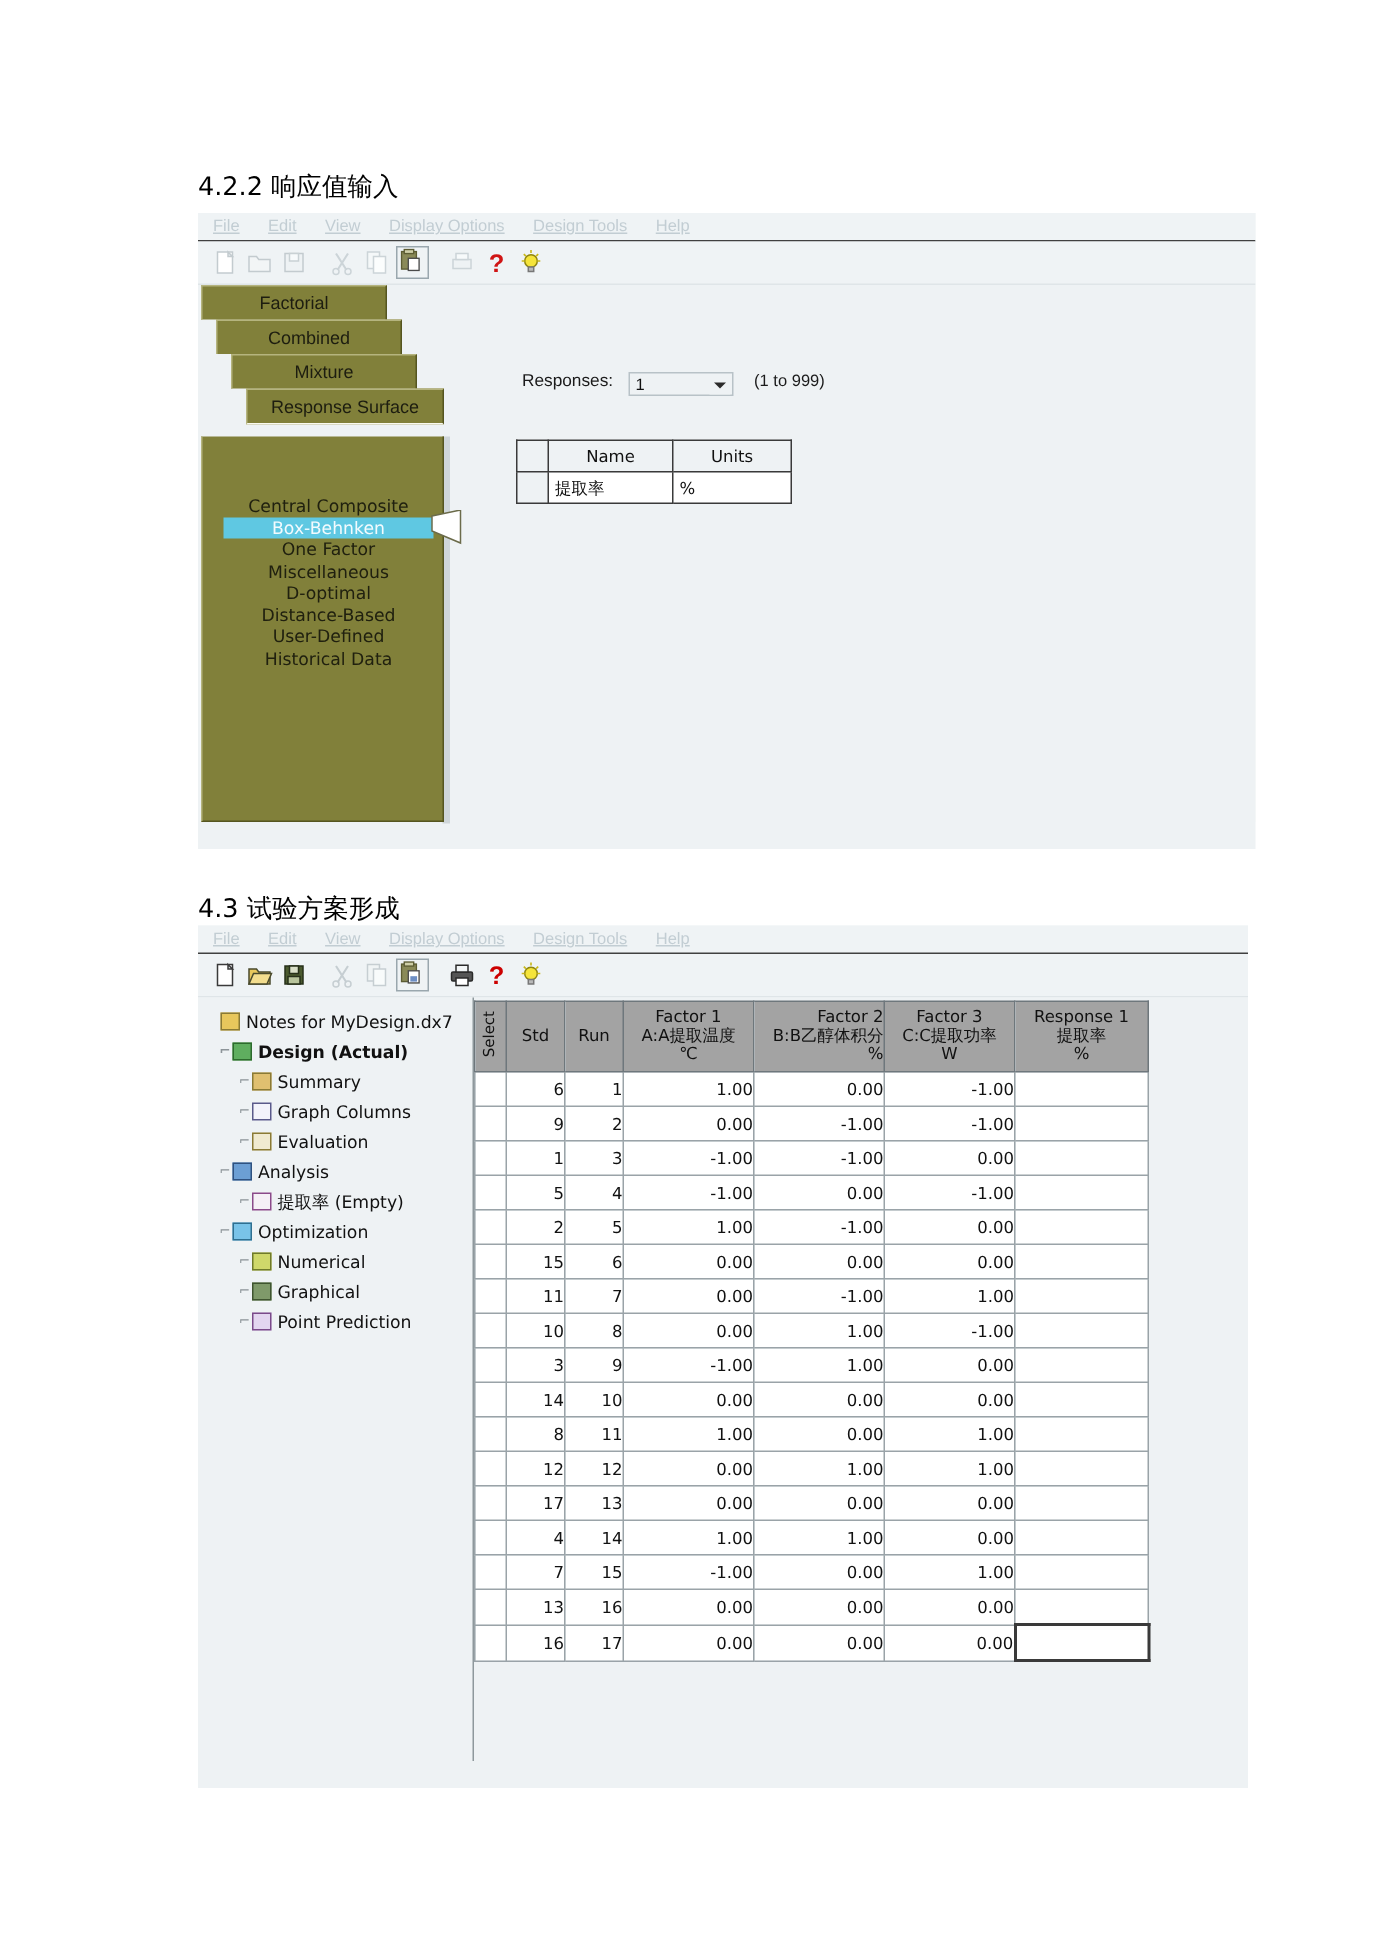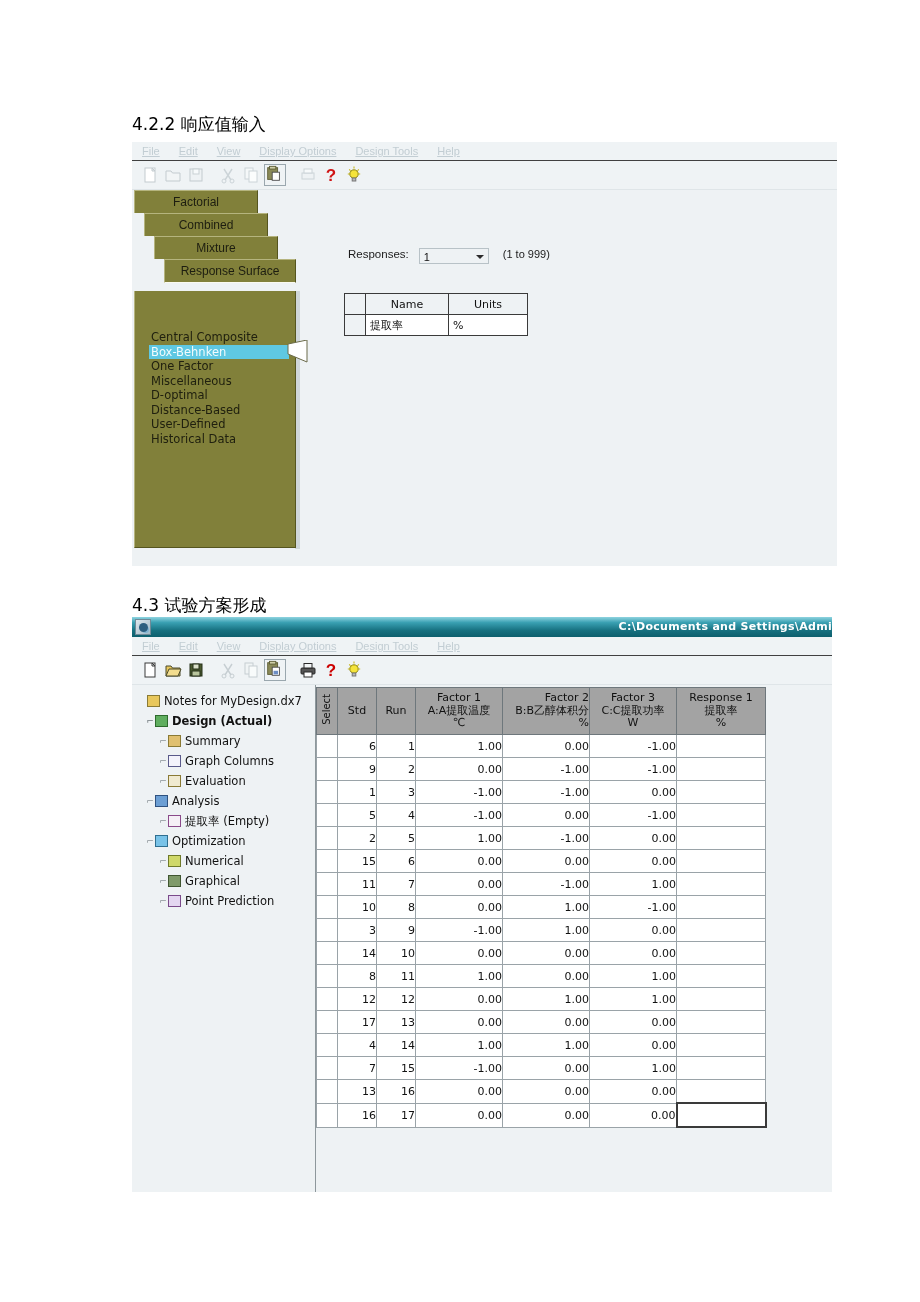--- a/index.html
+++ b/index.html
@@ -90,20 +90,21 @@
   }
   .panel-shadow{
     position:absolute;left:163px;top:101px;width:5px;height:258px;
     background:#cfd6d9;
   }
   .dlist{ position:absolute;left:14px;top:39px;width:140px; }
   .dlist-item{
     font-size:11.5px;color:#20200f;line-height:14.5px;
     padding:0 2px;white-space:nowrap;
     font-family:"DejaVu Sans","Liberation Sans",sans-serif;
+    text-align:center;
   }
   .dlist-item.sel{
     background:#5fc8e2;color:#f2fbfe;
   }
   .callout{
     position:absolute;left:155px;top:150px;width:24px;height:26px;
   }
 
   #win1 .content{ position:absolute;left:176px;top:0;right:0;bottom:0; }
   .bbd-title{
@@ -325,24 +326,20 @@
           <td class="val">%</td>
         </tr>
       </tbody>
         </table>
     </div>
   </div>
 </div>
 
 <div class="window" id="win2">
 
-  <div class="titlebar">
-    <span class="app-icon"></span>
-    <span class="title-text">C:\Documents and Settings\Admi</span>
-  </div>
 
   <div class="menubar">
     <span class="menu-item"><span class="mn">File</span></span>
     <span class="menu-item"><span class="mn">Edit</span></span>
     <span class="menu-item"><span class="mn">View</span></span>
     <span class="menu-item"><span class="mn">Display Options</span></span>
     <span class="menu-item"><span class="mn">Design Tools</span></span>
     <span class="menu-item"><span class="mn">Help</span></span>
   </div>
 

